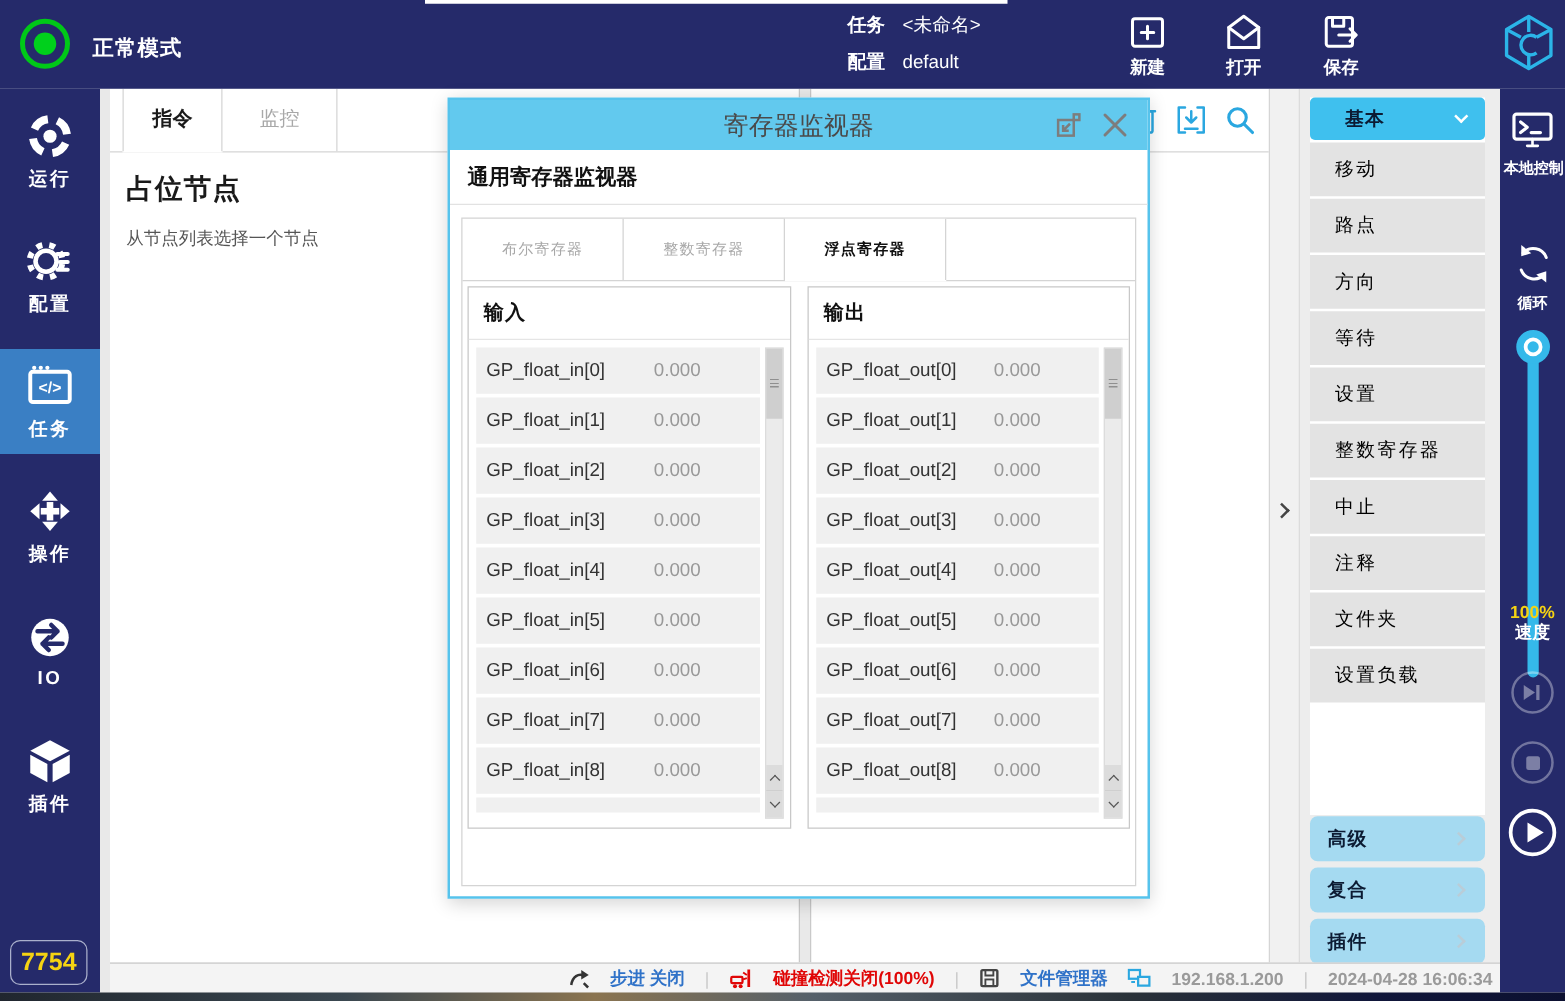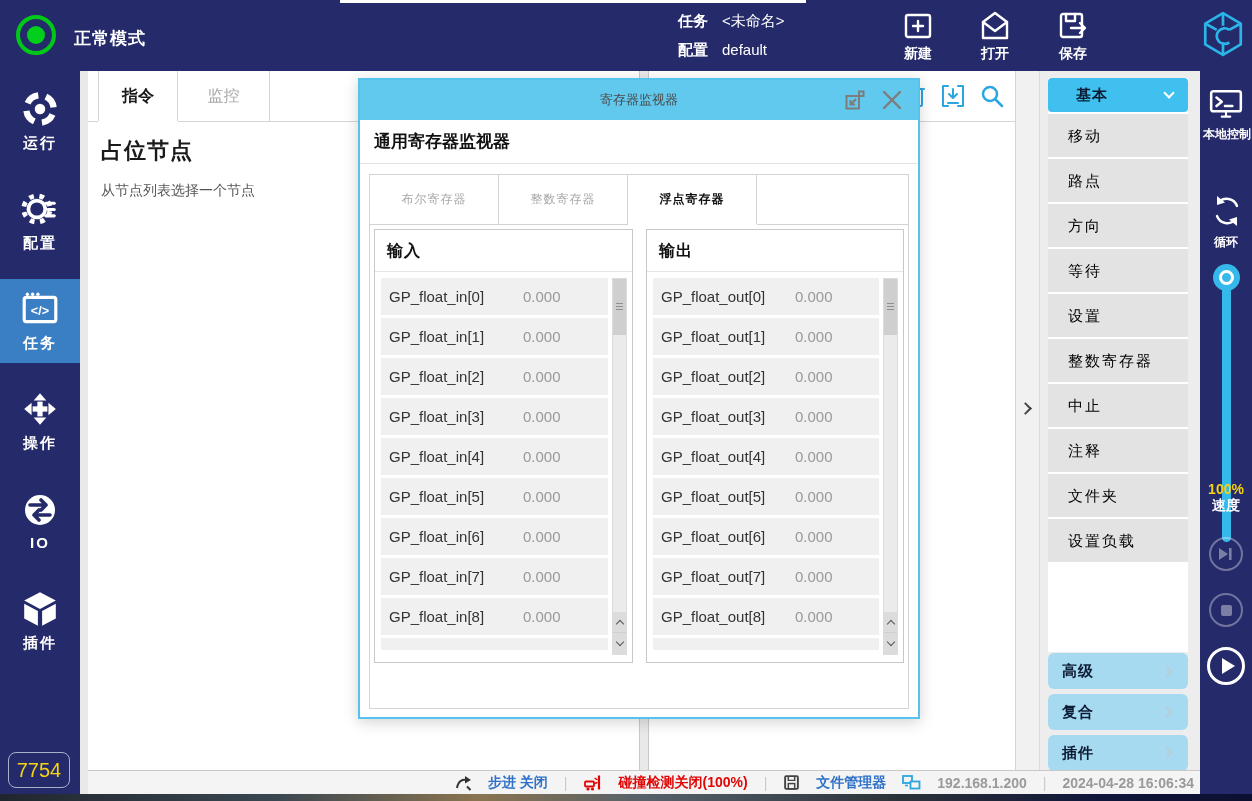--- a/index.html
+++ b/index.html
@@ -19,21 +19,21 @@
   .topbar-btn svg { display:block; margin:0 auto; }
   .topbar-btn .blbl { display:block; font-size:14px; font-weight:bold; margin-top:2px; }
   #btn-new { left:883px; } #btn-open { left:960px; } #btn-save { left:1038px; }
   .logo { position:absolute; right:7px; top:10px; }
 
   
   .left-sidebar { position:absolute; left:0; top:71px; width:80px; height:723px; background:#252a6a; z-index:4; }
   .ls-item { height:100px; padding:8px 0; display:flex; flex-direction:column; align-items:center; justify-content:center; gap:5px; color:#fff; background-clip:content-box; cursor:pointer; }
   .ls-item.active { background-color:#3a7fc4; }
   .ls-label { font-size:15px; font-weight:bold; letter-spacing:2px; }
-  .badge { position:absolute; left:8px; bottom:6px; width:62px; height:36px; border:1px solid #aab0cc; border-radius:8px; color:#f5d312; font-size:20px; font-weight:normal; text-align:center; line-height:34px; }
+  .badge { position:absolute; left:8px; bottom:6px; width:62px; height:36px; border:1px solid #aab0cc; border-radius:8px; color:#f5d312; font-size:20px; font-weight:bold; text-align:center; line-height:34px; }
 
   
   .main-left { position:absolute; left:88px; top:71px; width:552px; height:699px; background:#fff; border-right:1px solid #c9c9c9; z-index:1; }
   .tabbar { height:51px; border-bottom:1px solid #d5d5d5; display:flex; padding-left:10px; }
   .tab { width:80px; text-align:center; line-height:50px; font-size:16px; color:#a8a8a8; border-right:1px solid #d5d5d5; cursor:pointer; position:relative; }
   .tab:first-child { border-left:1px solid #d5d5d5; }
   .tab.active { color:#1a1a1a; font-weight:bold; box-shadow:0 1px 0 #fff; z-index:1; background:#fff; }
   .tab.t2 { width:92px; }
   .main-title { margin:14px 0 0 13px; font-size:22px; font-weight:bold; color:#1a1a1a; letter-spacing:1px; }
   .main-sub { margin:16px 0 0 13px; font-size:14px; color:#555; }
@@ -72,21 +72,21 @@
   
   .statusbar { position:absolute; left:88px; top:770px; width:1112px; height:24px; background:#f4f4f4; border-top:1px solid #c9c9c9; display:flex; align-items:center; justify-content:flex-end; gap:16px; padding-right:6px; font-size:14px; font-weight:bold; z-index:2; white-space:nowrap; }
   .statusbar svg { flex:0 0 auto; }
   .st-blue { color:#2f72c8; } .st-red { color:#e00606; } .st-gray { color:#9a9a9a; }
   .sep { color:#c9c9c9; font-weight:normal; }
   .desktop-strip { position:absolute; left:0; top:794px; width:1252px; height:7px; z-index:6;
     background:linear-gradient(90deg,#20262e 0%,#3a4750 22%,#8a7450 38%,#55606a 52%,#2a3239 72%,#10163a 88%,#0c1030 100%); }
 
   
   .modal { position:absolute; left:358px; top:78px; width:562px; height:641px; background:#fff; border:2px solid #56c3ec; z-index:20; box-shadow:0 3px 14px rgba(0,0,0,.18); }
-  .modal-titlebar { height:40px; background:#62c9ee; display:flex; align-items:center; justify-content:center; font-size:13px; color:#4a4a4a; position:relative; }
+  .modal-titlebar { height:40px; background:#62c9ee; display:flex; align-items:center; justify-content:center; font-size:20px; color:#4a4a4a; position:relative; }
   .modal-expand { position:absolute; right:52px; top:9px; cursor:pointer; }
   .modal-close { position:absolute; right:14px; top:8px; cursor:pointer; }
   .modal-section { height:44px; display:flex; align-items:center; padding-left:14px; font-size:17px; font-weight:bold; color:#111; border-bottom:1px solid #e2e2e2; }
   .modal-container { position:absolute; left:9px; right:9px; top:94px; bottom:8px; border:1px solid #d4d4d4; }
   .modal-tabs { display:flex; height:50px; border-bottom:1px solid #d4d4d4; }
   .m-tab { width:129px; border-right:1px solid #d4d4d4; display:flex; align-items:center; justify-content:center; font-size:12px; color:#a8a8a8; cursor:pointer; letter-spacing:1px; }
   .m-tab.active { color:#111; font-weight:bold; background:#fff; box-shadow:0 1px 0 #fff; z-index:1; }
   .modal-panels { display:flex; padding:4px 4px 0 4px; gap:13px; }
   .reg-panel { border:1px solid #c8c8c8; height:434px; }
   .reg-panel.in { width:259px; } .reg-panel.out { flex:1; }

